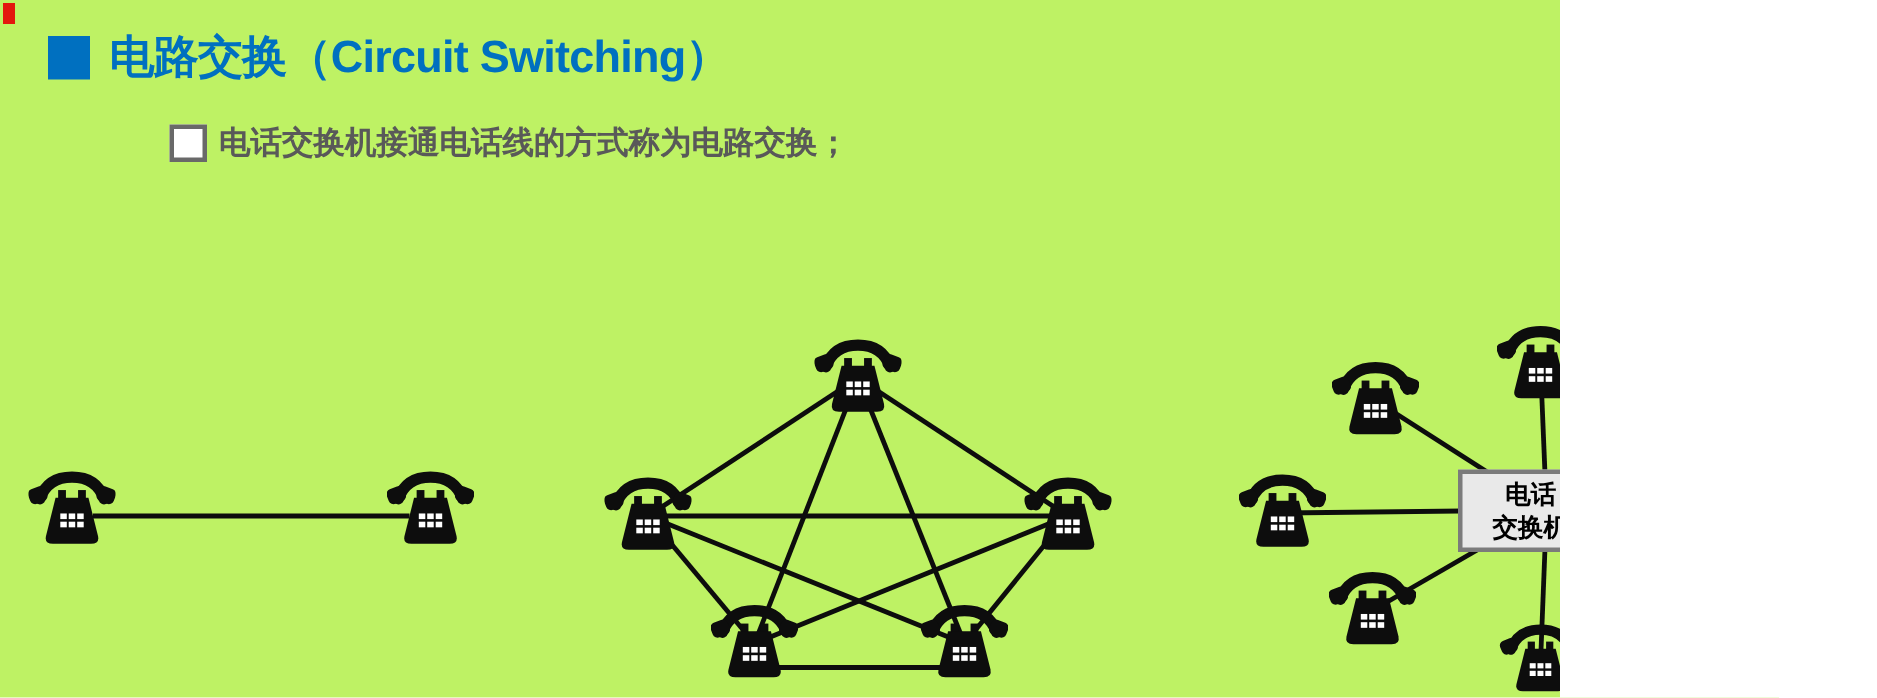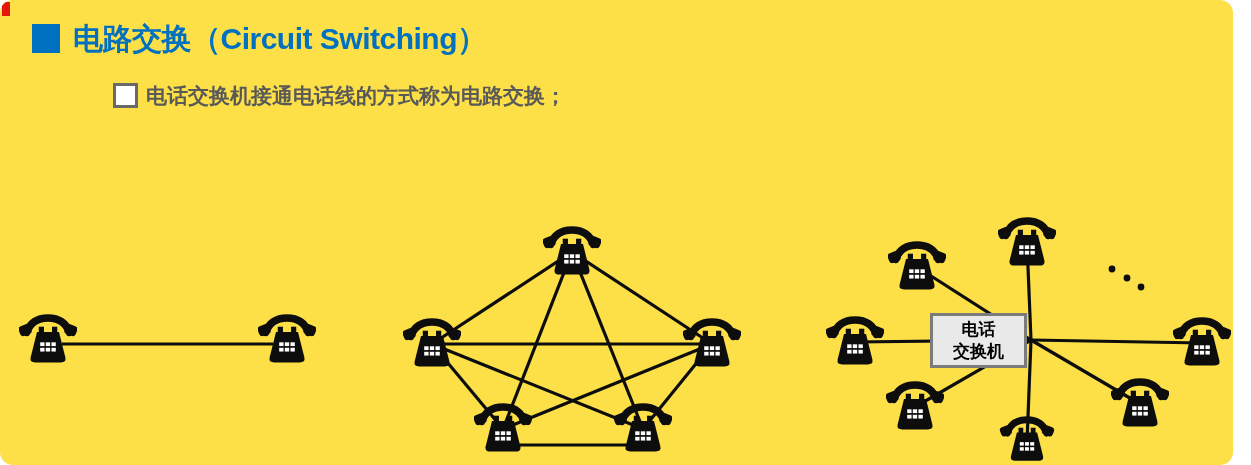--- a/index.html
+++ b/index.html
@@ -1,24 +1,23 @@
 <!DOCTYPE html>
 <html><head>
 <meta charset="utf-8">
 <style>
   * { margin:0; padding:0; box-sizing:border-box; }
   html,body { background:#ffffff; }
   body { font-family:"Liberation Sans","DejaVu Sans",sans-serif; }
 
   .slide {
     position:relative;
-    width:1233px; height:465px;
-    background:#fde047;
+    width:1040px; height:465px;
+    background:#bef264;
     overflow:hidden;
-    border-radius:13px;
   }
 
   
   .red-mark {
     position:absolute; left:2px; top:2px;
     width:8px; height:14px;
     background:#e3170d;
   }
 
   
@@ -51,21 +50,21 @@
   .diagrams {
     position:absolute; left:0; top:0;
     width:1251px; height:465px;
     color:#0d0d0d;
   }
   .diagrams .net-line { stroke:#0d0d0d; stroke-width:3.2; }
   .diagrams .phone-use { fill:#0d0d0d; }
 
   
   .switch-box {
-    position:absolute; left:930px; top:313px;
+    position:absolute; left:972px; top:313px;
     width:97px; height:55px;
     background:#e9e9e9; border:3px solid #7b7b7b;
     display:flex; flex-direction:column; justify-content:center; align-items:center;
     z-index:2;
   }
   .switch-box .line {
     font-size:17px; font-weight:700; color:#000000; line-height:22px;
     white-space:nowrap;
   }
 </style>

